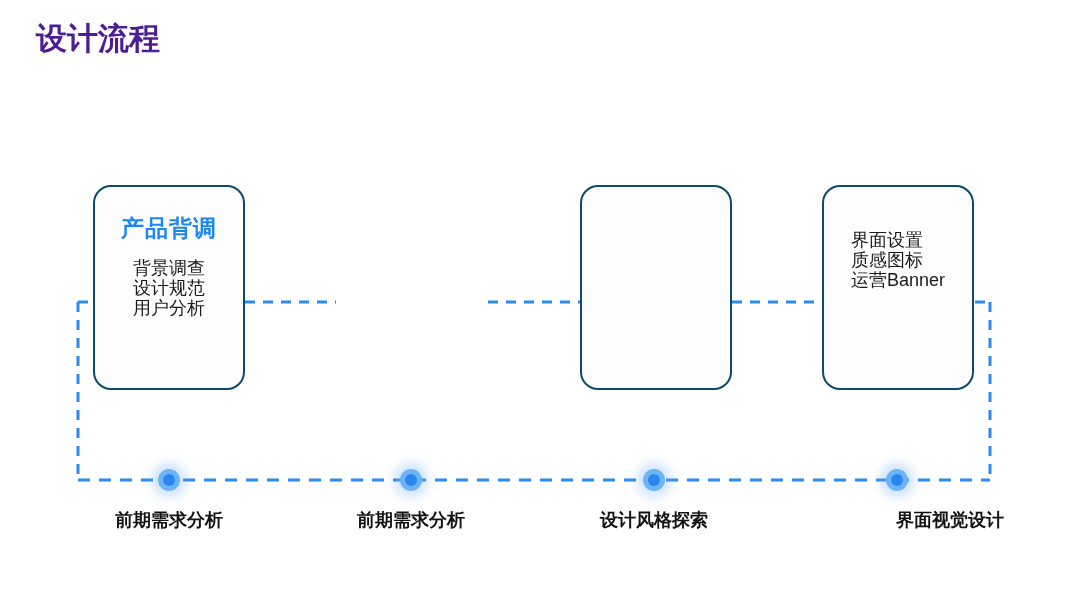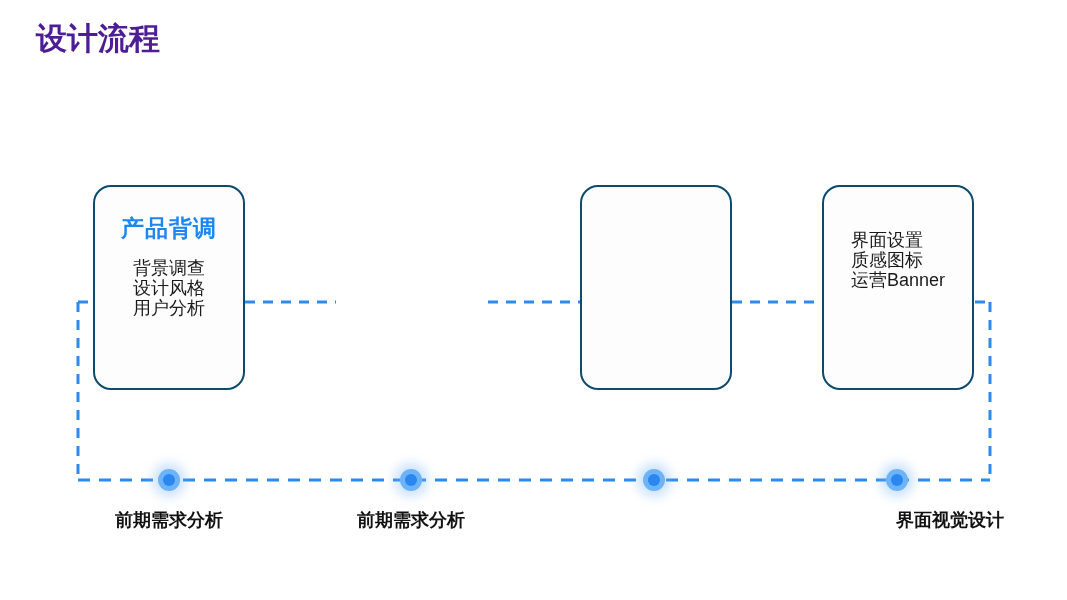--- a/index.html
+++ b/index.html
@@ -174,21 +174,21 @@
 
   <path d="M 78 480 L 990 480" fill="none" stroke="#2b8bf2" stroke-width="3" stroke-dasharray="12 9" stroke-linecap="butt"></path>
 </svg>
 
 <div class="cards-layer">
 
   <div class="card card-1">
     <div class="card-heading">产品背调</div>
     <div class="card-items">
       <div class="card-item">背景调查</div>
-      <div class="card-item">设计风格</div>
+      <div class="card-item">设计规范</div>
       <div class="card-item">用户分析</div>
     </div>
   </div>
 
 
   <div class="card card-3">
   </div>
 
   <div class="card card-4">
     <div class="card-items">
@@ -201,14 +201,15 @@
 </div>
 
 <div class="dots-layer">
   <div class="dot dot-1"></div>
   <div class="dot dot-2"></div>
   <div class="dot dot-3"></div>
   <div class="dot dot-4"></div>
 
   <div class="milestone-label ml-1">前期需求分析</div>
   <div class="milestone-label ml-2">前期需求分析</div>
+  <div class="milestone-label ml-3">设计风格探索</div>
   <div class="milestone-label ml-4">界面视觉设计</div>
 </div>
 
 </body></html>

